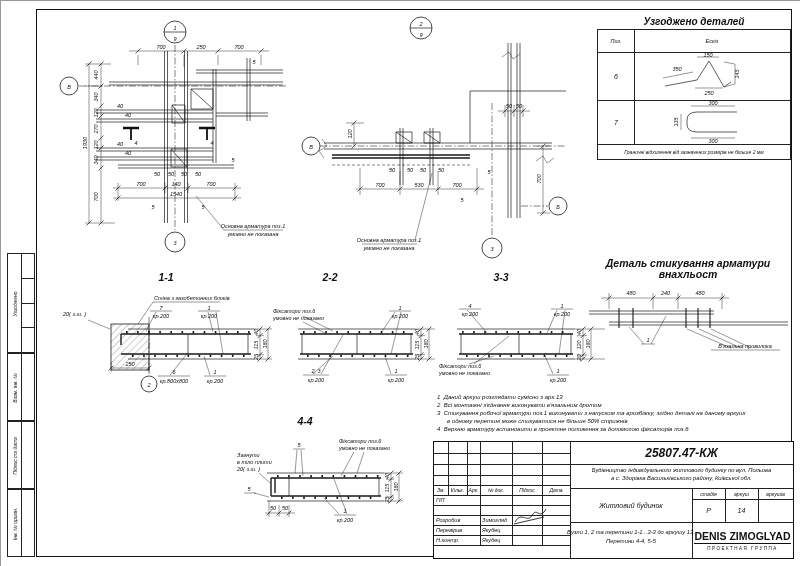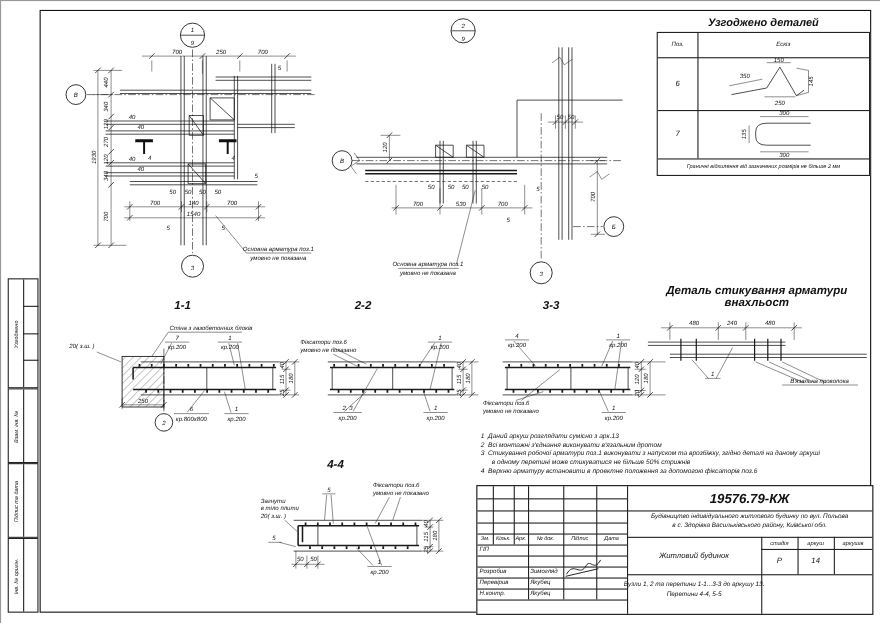--- a/index.html
+++ b/index.html
@@ -445,25 +445,29 @@
     <div class="ht" style="left:2px;top:75px;font-size:5.5px;">Розробив</div>
     <div class="ht" style="left:48px;top:75px;font-size:5.5px;">Зимогляд</div>
     <div class="ht" style="left:2px;top:85px;font-size:5.5px;">Перевірив</div>
     <div class="ht" style="left:48px;top:85px;font-size:5.5px;">Якубец</div>
     <div class="ht" style="left:2px;top:95px;font-size:5.5px;">Н.контр.</div>
     <div class="ht" style="left:48px;top:95px;font-size:5.5px;">Якубец</div>
     <svg class="abs" style="left:80px;top:64px;" width="34" height="22" viewBox="0 0 34 22">
       <path d="M1,16 C8,4 13,19 19,8 C23,2 26,14 32,3 M0,18 L30,11" stroke="#222" stroke-width=".9" fill="none"></path>
     </svg>
 
-    <div class="ht cent" style="left:136px;top:0;width:223px;height:22px;font-size:12px;font-weight:bold;">19576.79-КЖ</div>
+    <div class="ht cent" style="left:136px;top:0;width:223px;height:22px;font-size:12px;font-weight:bold;">25807.47-КЖ</div>
     <div class="ht cent" style="left:136px;top:23px;width:223px;height:10px;font-size:5.8px;">Будівництво індивідуального житлового будинку по вул. Польова</div>
     <div class="ht cent" style="left:136px;top:31px;width:223px;height:10px;font-size:5.8px;">в с. Здорівка Васильківського району, Київської обл.</div>
     <div class="ht cent" style="left:136px;top:46px;width:122px;height:34px;font-size:7px;">Житловий будинок</div>
     <div class="ht cent" style="left:258px;top:46px;width:33px;height:11px;font-size:5.2px;">стадія</div>
     <div class="ht cent" style="left:291px;top:46px;width:33px;height:11px;font-size:5.2px;">аркуш</div>
     <div class="ht cent" style="left:324px;top:46px;width:35px;height:11px;font-size:5.2px;">аркушів</div>
     <div class="ht cent" style="left:258px;top:57px;width:33px;height:23px;font-size:7px;">Р</div>
     <div class="ht cent" style="left:291px;top:57px;width:33px;height:23px;font-size:7px;">14</div>
     <div class="ht cent" style="left:136px;top:85px;width:122px;height:10px;font-size:5.8px;">Вузли 1, 2 та перетини 1-1...3-3 до аркушу 13.</div>
     <div class="ht cent" style="left:136px;top:94px;width:122px;height:10px;font-size:5.8px;">Перетини 4-4, 5-5</div>
+    <div class="abs cent" style="left:258px;top:80px;width:101px;height:36px;flex-direction:column;">
+      <span style="font:bold 10.5px 'Liberation Sans',sans-serif;color:#111;border-bottom:1.5px solid #111;padding-bottom:1px;white-space:nowrap;">DENIS ZIMOGLYAD</span>
+      <span style="font:4.5px 'Liberation Sans',sans-serif;color:#111;letter-spacing:1.5px;margin-top:2px;white-space:nowrap;">ПРОЕКТНАЯ ГРУППА</span>
+    </div>
   </div>
 </div>
 
 </body></html>

